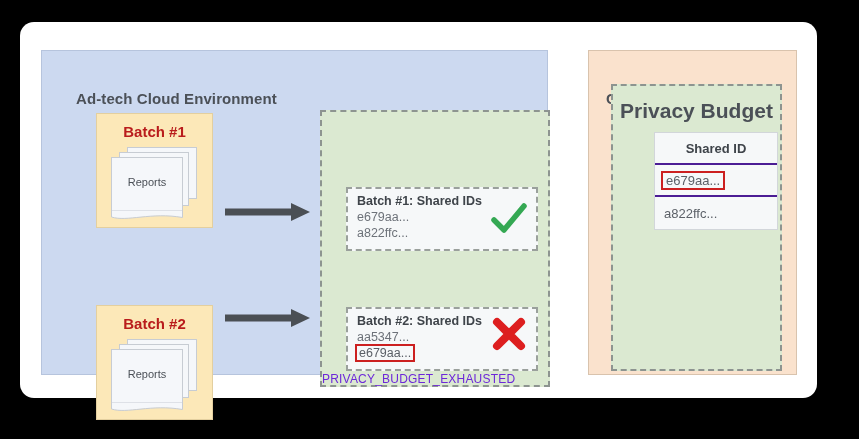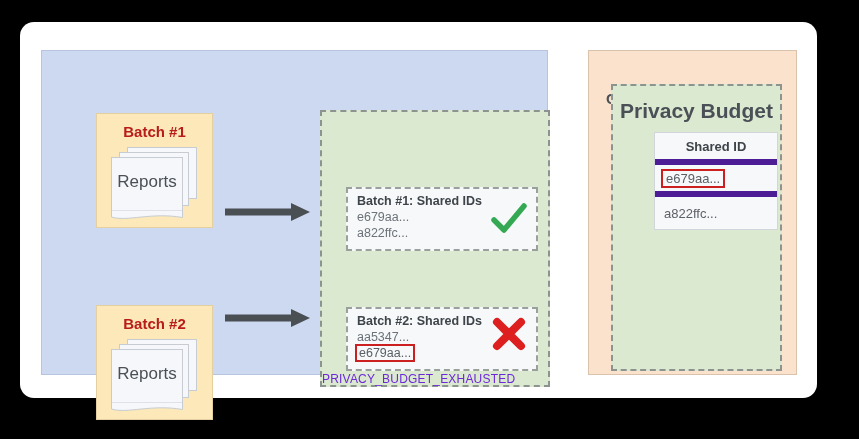--- a/index.html
+++ b/index.html
@@ -46,21 +46,21 @@
   .doc.d2{left:8px;top:5px;width:70px;height:54px;}
   .doc.d1{
     left:0px;top:10px;width:72px;height:54px;border-bottom:none;
   }
   .doc-wave{
     position:absolute;left:0px;top:63px;width:72px;height:11px;
   }
   .doc-label{
     position:absolute;left:0;top:10px;width:72px;height:50px;
     display:flex;align-items:center;justify-content:center;
-    font-size:17px;color:#4b5057;
+    font-size:11px;color:#4b5057;
   }
 
   
   .arrow{position:absolute;width:85px;height:18px;}
 
   
   .agg{
     position:absolute;left:278px;top:59px;width:230px;height:277px;
     background:#dbe9d1;border:2px dashed #8d9490;box-sizing:border-box;
   }
@@ -115,37 +115,38 @@
     position:absolute;left:0;right:0;top:13px;text-align:center;
     font-size:21px;font-weight:bold;color:#4b5057;
   }
 
   .table{
     position:absolute;left:41px;top:46px;width:124px;
     border:1px solid #d2d6da;box-sizing:border-box;background:#f6f8f9;
   }
   .trow{
     position:relative;height:32px;box-sizing:border-box;
-    border-bottom:6px solid #4c1d95;background:#f6f8f9;
+    border-bottom:2px solid #4c1d95;background:#f6f8f9;
     display:flex;align-items:center;
   }
   .trow:last-child{border-bottom:none;}
   .th{justify-content:center;font-size:13px;font-weight:bold;color:#3f444a;}
   .td{padding-left:9px;font-size:13px;color:#5c6168;}
   .td .boxed{
     border:2px solid #cc2020;padding:0 3px;margin-left:-3px;
   }
 </style>
 </head>
 <body>
 
 <div class="stage">
   <div class="card">
 
     <div class="adtech">
+      <div class="adtech-title">Ad-tech Cloud Environment</div>
 
       <div class="batch batch1">
         <div class="batch-title">Batch #1</div>
         <div class="docs">
           <div class="doc d3"></div>
           <div class="doc d2"></div>
           <div class="doc d1"></div>
           <svg class="doc-wave" viewBox="0 0 72 11" preserveAspectRatio="none">
             <path d="M0.5,0 L0.5,7 C16,12 40,2 71.5,7.5 L71.5,0 Z" fill="#f5f7fa" stroke="#c7ccd3" stroke-width="1"></path>
           </svg>

